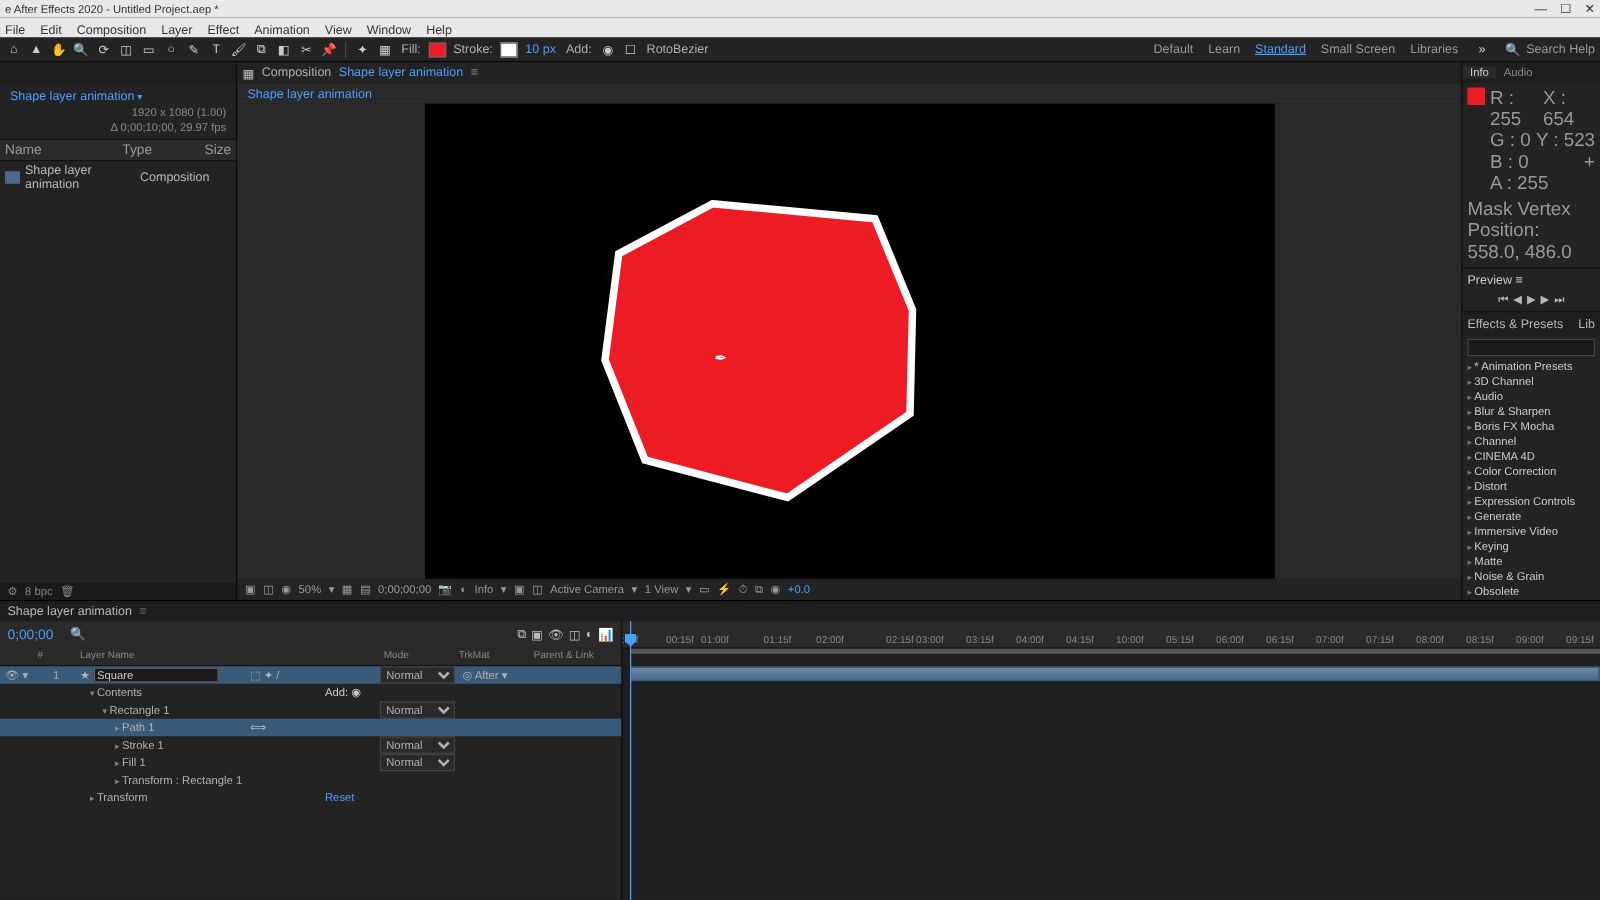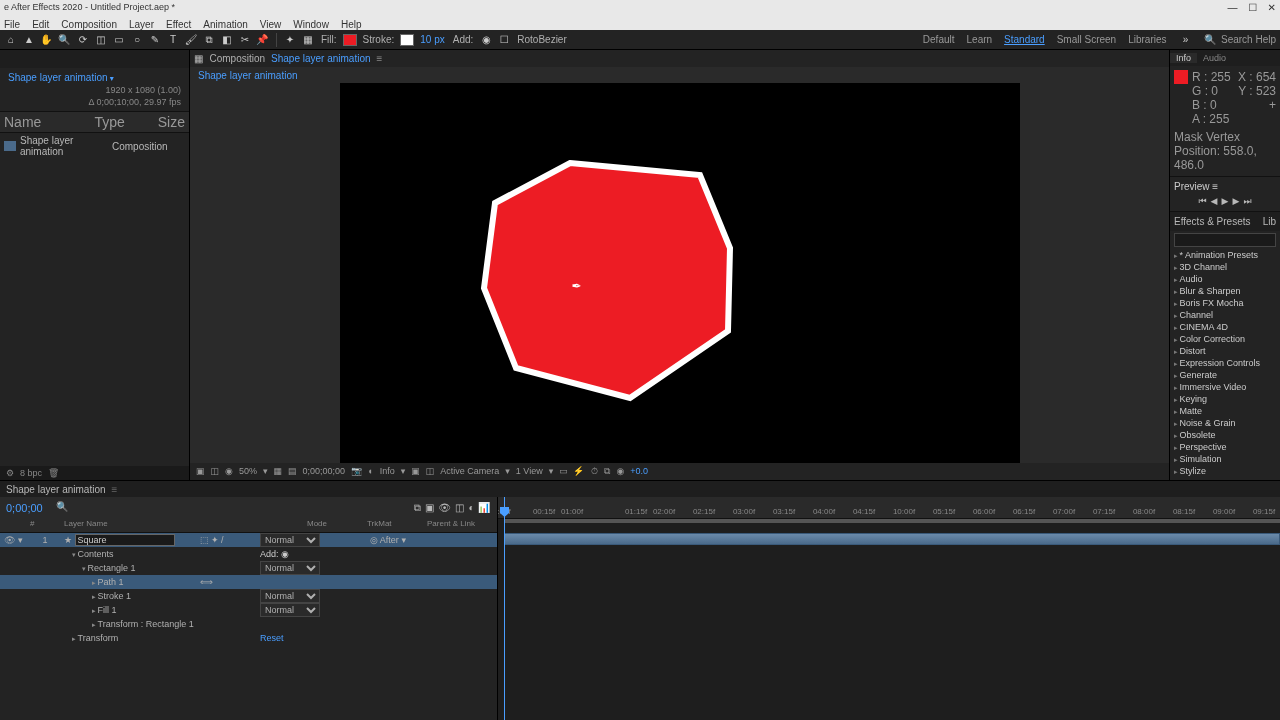--- a/index.html
+++ b/index.html
@@ -18,21 +18,21 @@
 .workspace-tab.active { color: #4a9eff; text-decoration: underline; }
 .search-box { display: flex; align-items: center; gap: 4px; color: #999; }
 
 .main { display: flex; height: 430px; }
 .left-panel { width: 190px; background: #232323; border-right: 1px solid #000; display: flex; flex-direction: column; }
 .proj-header { height: 18px; background: #1e1e1e; }
 .proj-info { padding: 4px 8px; border-bottom: 1px solid #111; }
 .proj-name { color: #4a9eff; font-size: 10px; }
 .proj-name::after { content: " ▾"; font-size: 8px; }
 .proj-meta { color: #888; font-size: 9px; margin-top: 2px; text-align: right; }
-.proj-list-head { display: flex; padding: 2px 4px; background: #2a2a2a; font-size: 14px; color: #999; border-bottom: 1px solid #111; }
+.proj-list-head { display: flex; padding: 2px 4px; background: #2a2a2a; font-size: 11px; color: #999; border-bottom: 1px solid #111; }
 .proj-list-head span:first-child { width: 100px; }
 .proj-list-row { display: flex; padding: 2px 4px; font-size: 10px; align-items: center; }
 .proj-list-row .icon { width: 12px; height: 10px; background: #4a6a8a; margin-right: 4px; }
 
 .center-panel { flex: 1; background: #1e1e1e; display: flex; flex-direction: column; border-right: 1px solid #000; }
 .comp-tabs { display: flex; height: 18px; background: #232323; align-items: center; padding: 0 4px; gap: 6px; font-size: 10px; }
 .comp-tabs .crumb { color: #b0b0b0; }
 .comp-tabs .active { color: #4a9eff; }
 .comp-sub { height: 16px; background: #2a2a2a; padding: 0 8px; display: flex; align-items: center; }
 .comp-sub span { color: #4a9eff; font-size: 10px; }
@@ -40,21 +40,21 @@
 .canvas { width: 680px; height: 380px; background: #000; position: relative; }
 .shape { position: absolute; left: 140px; top: 70px; }
 .cursor { position: absolute; left: 232px; top: 196px; font-size: 12px; color: #fff; }
 .viewer-controls { height: 18px; background: #232323; display: flex; align-items: center; padding: 0 6px; gap: 6px; font-size: 9px; color: #999; }
 .viewer-controls .vc-item { display: flex; align-items: center; }
 
 .right-panel { width: 110px; background: #232323; display: flex; flex-direction: column; }
 .panel-tabs { display: flex; height: 16px; background: #1e1e1e; font-size: 9px; align-items: center; }
 .panel-tabs .ptab { padding: 0 6px; color: #888; }
 .panel-tabs .ptab.active { background: #2a2a2a; color: #ccc; }
-.info-body { padding: 4px; font-size: 12px; color: #999; border-bottom: 1px solid #111; }
+.info-body { padding: 4px; font-size: 15px; color: #999; border-bottom: 1px solid #111; }
 .info-row { display: flex; justify-content: space-between; }
 .info-swatch { width: 14px; height: 14px; background: #ed1c24; float: left; margin-right: 4px; }
 .preview-body { padding: 4px; border-bottom: 1px solid #111; }
 .preview-head { font-size: 10px; color: #ccc; margin-bottom: 4px; }
 .preview-controls { display: flex; justify-content: center; gap: 4px; font-size: 9px; }
 .eff-head { display: flex; justify-content: space-between; padding: 4px; font-size: 10px; background: #1e1e1e; }
 .eff-search { padding: 2px 4px; }
 .eff-search input { width: 100%; background: #1a1a1a; border: 1px solid #444; color: #888; font-size: 9px; padding: 1px; }
 .eff-list { flex: 1; overflow: hidden; }
 .eff-item { padding: 1px 4px; font-size: 9px; color: #ccc; }
@@ -80,21 +80,21 @@
 .tl-layer-rows { flex: 1; }
 .tl-row { display: flex; height: 14px; align-items: center; font-size: 9px; color: #b0b0b0; }
 .tl-row.sel { background: #3a5a7a; }
 .tl-row .ind { width: 30px; display: flex; padding-left: 4px; }
 .tl-row .num { width: 30px; text-align: center; }
 .tl-row .name { width: 140px; padding-left: 4px; }
 .tl-row .name .pad { display: inline-block; }
 .tl-row .name input { background: #1a1a1a; border: 1px solid #666; color: #ccc; font-size: 9px; width: 100px; padding: 0 2px; }
 .tl-row .switches { width: 60px; }
 .tl-row .mode { width: 70px; }
-.tl-row .mode select { background: #2a2a2a; border: 1px solid #444; color: #b0b0b0; font-size: 9px; width: 60px; }
+.tl-row .mode select { background: #2a2a2a; border: 1px solid #444; color: #b0b0b0; font-size: 9px; width: 60px; margin-left: 44px; }
 .tl-row .trk { width: 40px; }
 .tl-row .parent { width: 70px; }
 .tl-row .twirl { color: #888; margin-right: 2px; font-size: 7px; }
 .tl-row .prop-val { color: #4a9eff; }
 .tl-row .add { color: #ccc; }
 
 .tl-right { flex: 1; background: #1e1e1e; position: relative; }
 .ruler { height: 22px; background: #2a2a2a; display: flex; position: relative; border-bottom: 1px solid #111; }
 .ruler .tick { position: absolute; bottom: 2px; font-size: 8px; color: #888; transform: translateX(-50%); }
 .cti { position: absolute; top: 0; bottom: 0; width: 1px; background: #4a9eff; left: 6px; }
@@ -392,23 +392,23 @@
           <span class="switches"></span>
           <span class="mode prop-val">Reset</span>
         </div>
       </div>
     </div>
     <div class="tl-right">
       <div class="ruler" id="ruler">
           <span class="tick" style="left: 6px;">:00f</span>
           <span class="tick" style="left: 46px;">00:15f</span>
           <span class="tick" style="left: 74px;">01:00f</span>
-          <span class="tick" style="left: 138px;">01:15f</span>
+          <span class="tick" style="left: 124px;">01:15f</span>
           <span class="tick" style="left: 166px;">02:00f</span>
-          <span class="tick" style="left: 206px;">02:15f</span>
+          <span class="tick" style="left: 222px;">02:15f</span>
           <span class="tick" style="left: 246px;">03:00f</span>
           <span class="tick" style="left: 286px;">03:15f</span>
           <span class="tick" style="left: 326px;">04:00f</span>
           <span class="tick" style="left: 366px;">04:15f</span>
           <span class="tick" style="left: 406px;">10:00f</span>
           <span class="tick" style="left: 446px;">05:15f</span>
           <span class="tick" style="left: 486px;">06:00f</span>
           <span class="tick" style="left: 526px;">06:15f</span>
           <span class="tick" style="left: 566px;">07:00f</span>
           <span class="tick" style="left: 606px;">07:15f</span>

